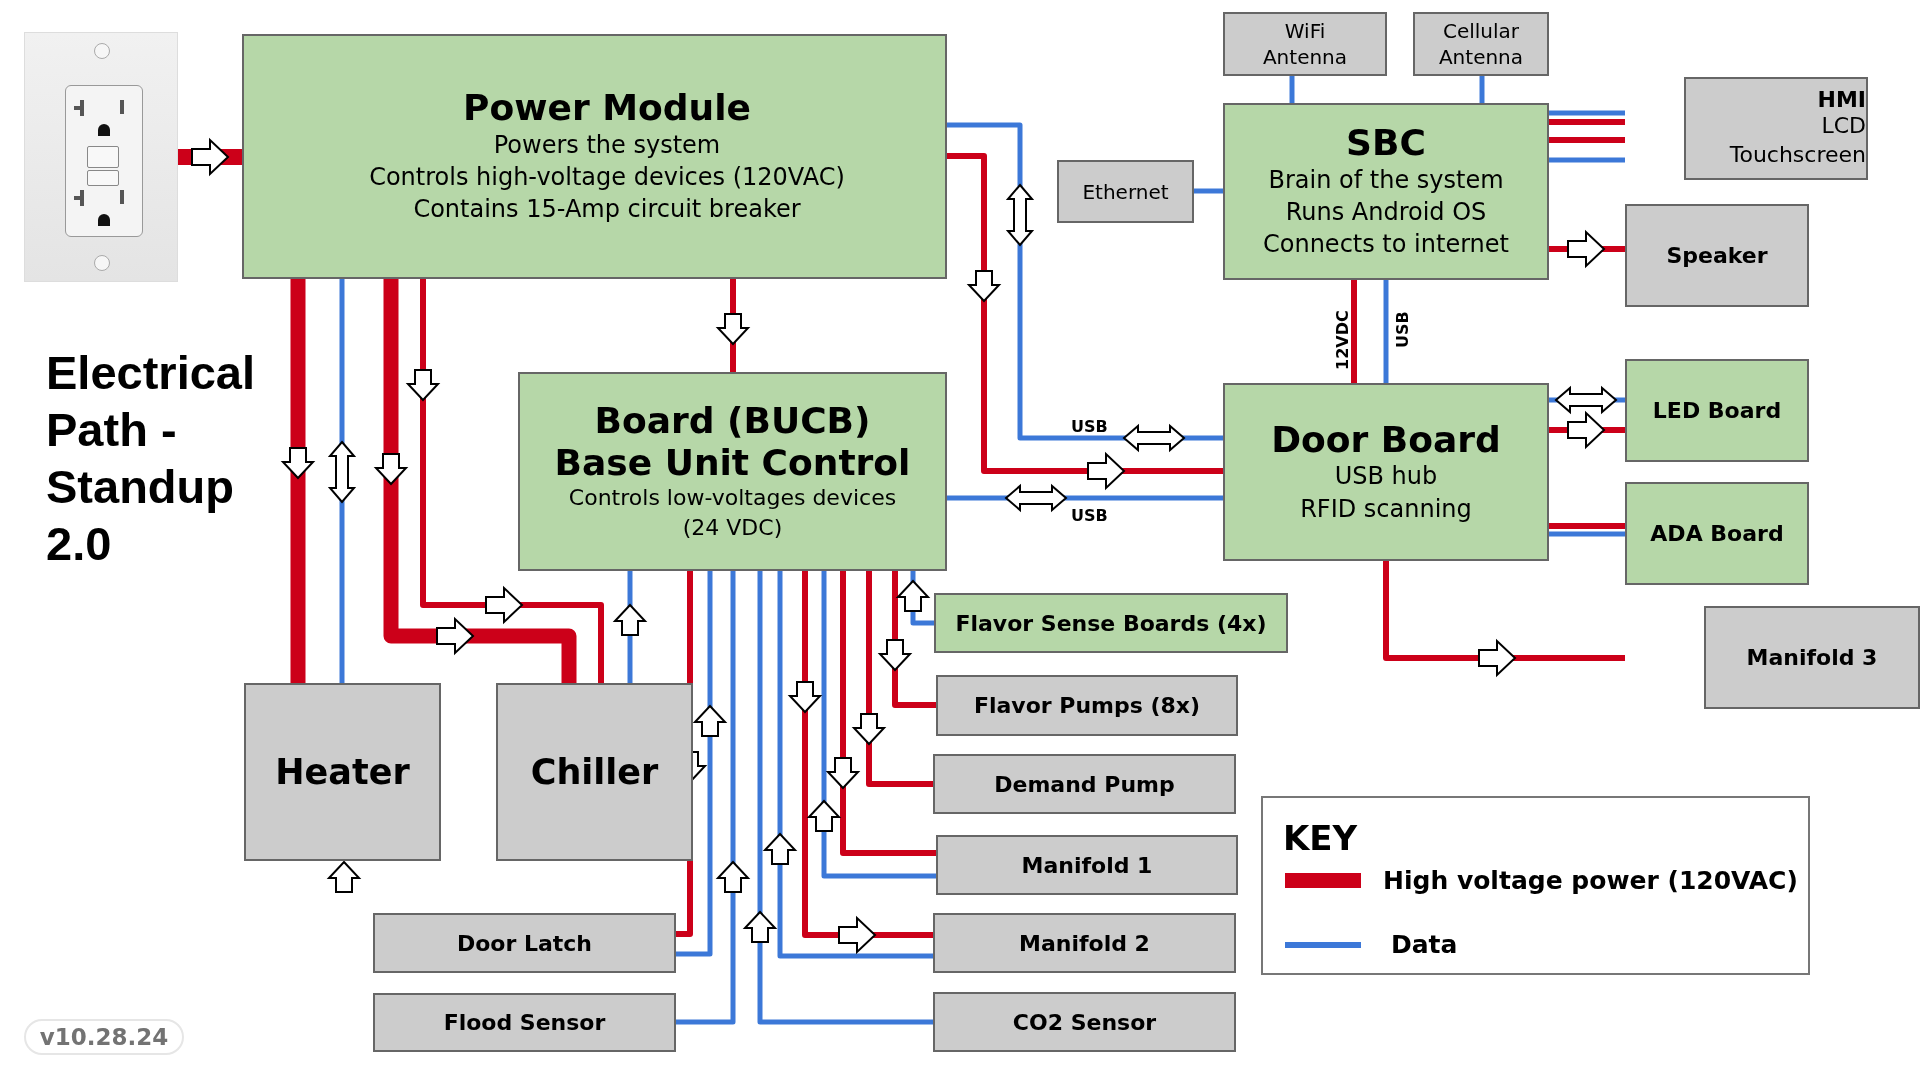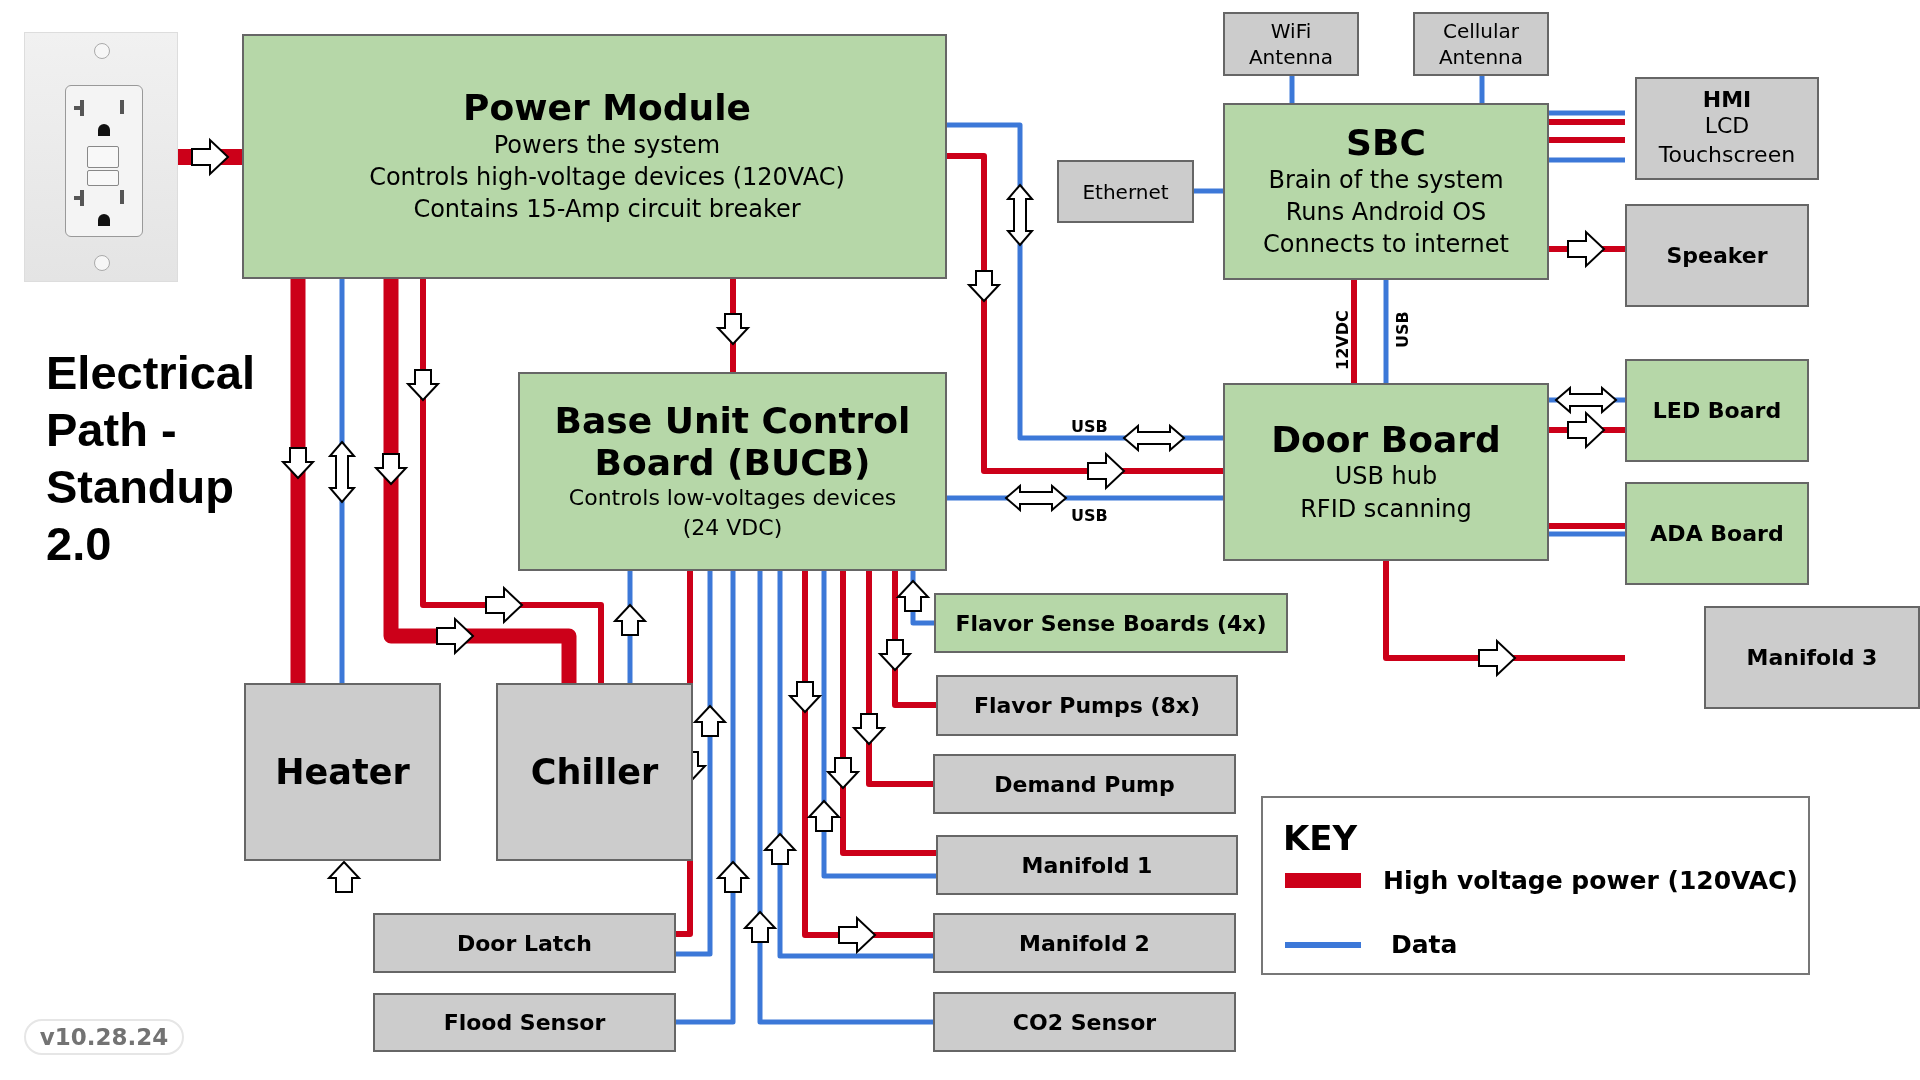--- a/index.html
+++ b/index.html
@@ -168,54 +168,54 @@
   <div>2.0</div>
 </div>
 
 <div class="box green" style="left:242px;top:34px;width:705px;height:245px;padding-left:25px;">
   <div class="title-lg">Power Module</div>
   <div class="sub">Powers the system</div>
   <div class="sub">Controls high-voltage devices (120VAC)</div>
   <div class="sub">Contains 15-Amp circuit breaker</div>
 </div>
 
-<div class="box gray" style="left:1223px;top:12px;width:136px;height:64px;">
+<div class="box gray" style="left:1223px;top:12px;width:164px;height:64px;">
   <div class="plain">WiFi</div>
   <div class="plain">Antenna</div>
 </div>
 
 <div class="box gray" style="left:1413px;top:12px;width:136px;height:64px;">
   <div class="plain">Cellular</div>
   <div class="plain">Antenna</div>
 </div>
 
 <div class="box green" style="left:1223px;top:103px;width:326px;height:177px;">
   <div class="title-lg">SBC</div>
   <div class="sub">Brain of the system</div>
   <div class="sub">Runs Android OS</div>
   <div class="sub">Connects to internet</div>
 </div>
 
 <div class="box gray" style="left:1057px;top:160px;width:137px;height:63px;">
   <div class="plain">Ethernet</div>
 </div>
 
-<div class="box gray" style="left:1635px;top:77px;width:184px;height:103px;">
+<div class="box gray" style="left:1684px;top:77px;width:184px;height:103px;align-items:flex-end;">
   <div class="title-sm">HMI</div>
   <div class="plain" style="font-size:22px">LCD</div>
   <div class="plain" style="font-size:22px">Touchscreen</div>
 </div>
 
 <div class="box gray" style="left:1625px;top:204px;width:184px;height:103px;">
   <div class="title-sm">Speaker</div>
 </div>
 
 <div class="box green" style="left:518px;top:372px;width:429px;height:199px;">
+  <div class="title-lg">Board (BUCB)</div>
   <div class="title-lg">Base Unit Control</div>
-  <div class="title-lg">Board (BUCB)</div>
   <div class="sub" style="font-size:22px">Controls low-voltages devices</div>
   <div class="sub" style="font-size:22px">(24 VDC)</div>
 </div>
 
 <div class="box green" style="left:1223px;top:383px;width:326px;height:178px;">
   <div class="title-lg">Door Board</div>
   <div class="sub">USB hub</div>
   <div class="sub">RFID scanning</div>
 </div>
 

